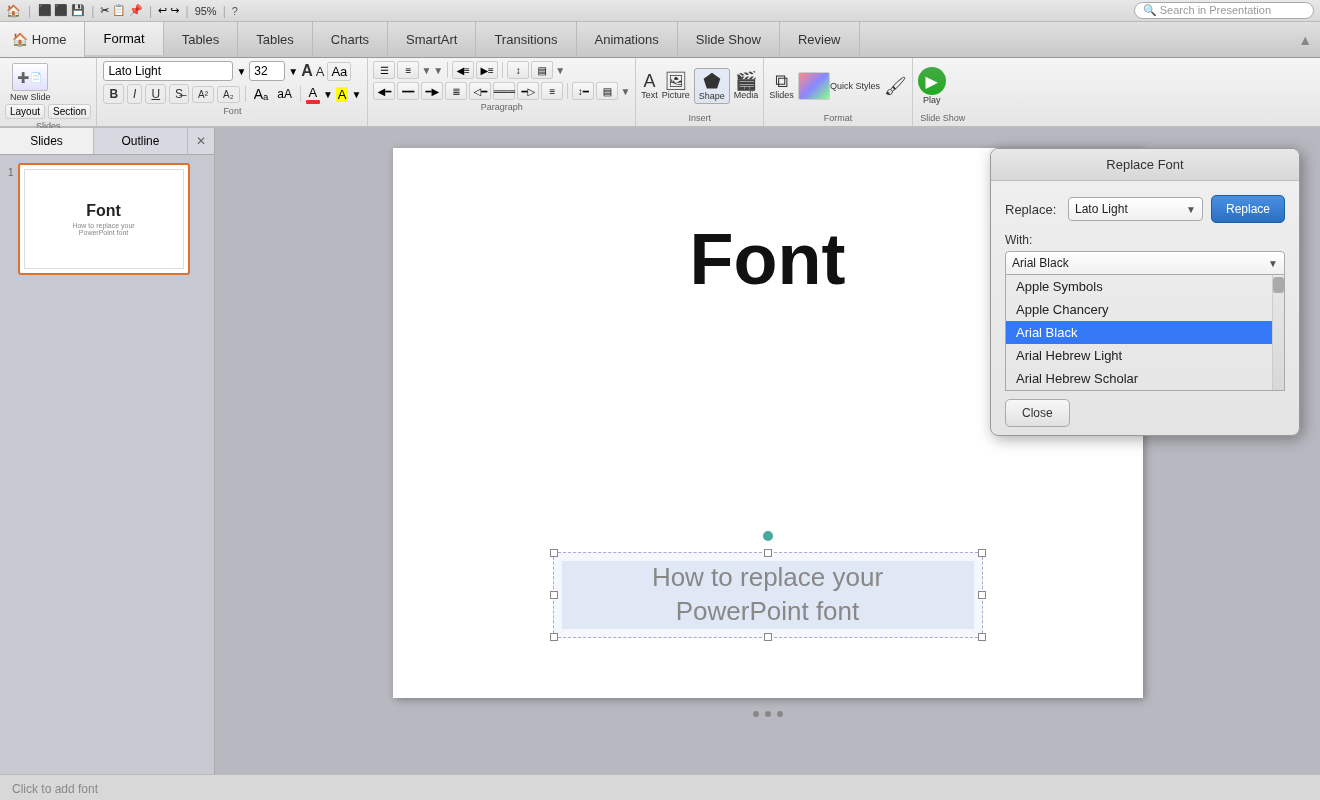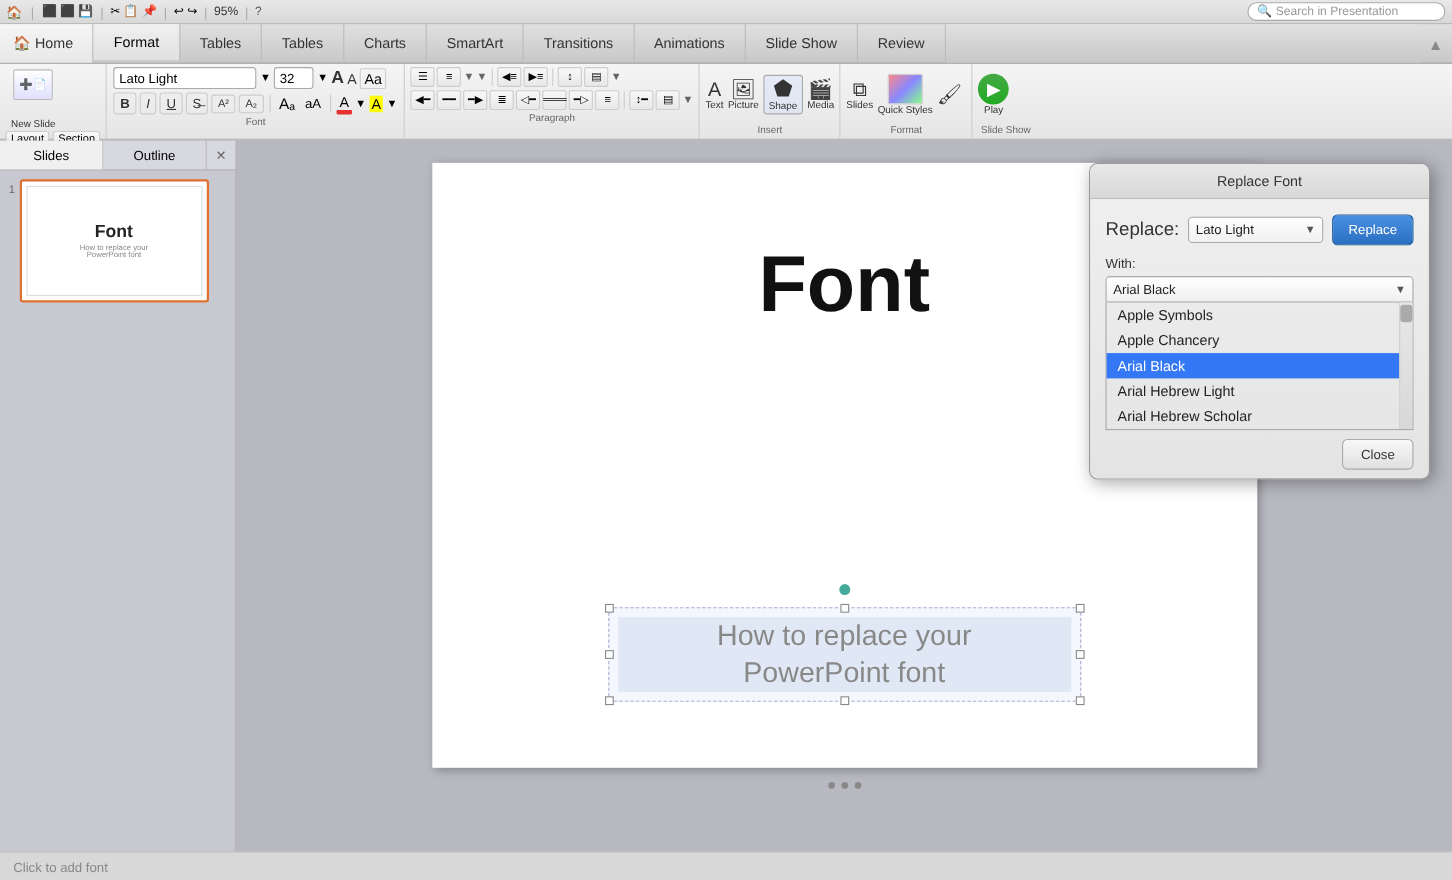--- a/index.html
+++ b/index.html
@@ -83,21 +83,21 @@
 </div>
 
 <div class="full-ribbon">
 
   <div style="display:flex; height:68px; background:linear-gradient(to bottom,#f5f5f5,#e5e5e5);">
 
     <div style="display:flex;flex-direction:column;border-right:1px solid #ccc;padding:3px 5px;min-width:80px;">
       <div style="display:flex;align-items:center;gap:3px;flex:1;">
         <div style="display:flex;flex-direction:column;align-items:center;cursor:pointer;padding:2px 5px;">
           <div style="width:36px;height:28px;background:linear-gradient(to bottom,#fff,#e0e0ff);border:1px solid #bbb;border-radius:2px;display:flex;align-items:center;justify-content:center;font-size:10px;color:#333;">➕📄</div>
-          <div style="font-size:9px;color:#333;margin-top:16px;">New Slide</div>
+          <div style="font-size:9px;color:#333;margin-top:1px;">New Slide</div>
         </div>
       </div>
       <div style="display:flex;gap:3px;margin-top:auto;justify-content:center;">
         <button class="ribbon-btn" style="font-size:10px;padding:1px 4px;">Layout</button>
         <button class="ribbon-btn" style="font-size:10px;padding:1px 4px;">Section</button>
       </div>
       <div class="section-label">Slides</div>
     </div>
 
     <div style="display:flex;flex-direction:column;border-right:1px solid #ccc;padding:3px 6px;min-width:220px;">
@@ -186,21 +186,21 @@
       </div>
       <div class="section-label">Insert</div>
     </div>
 
     <div style="display:flex;flex-direction:column;border-right:1px solid #ccc;padding:3px 5px;min-width:120px;">
       <div style="display:flex;align-items:center;gap:4px;flex:1;">
         <div style="display:flex;flex-direction:column;align-items:center;cursor:pointer;font-size:9px;color:#333;">
           <div style="font-size:18px;line-height:1;">⧉</div>
           <div>Slides</div>
         </div>
-        <div style="display:flex;flex-direction:column;align-items:center;cursor:pointer;font-size:9px;color:#333;">
+        <div style="display:flex;flex-direction:row;align-items:center;cursor:pointer;font-size:9px;color:#333;">
           <div style="width:32px;height:28px;background:linear-gradient(135deg,#f88,#88f,#8f8);border:1px solid #ccc;border-radius:2px;"></div>
           <div>Quick Styles</div>
         </div>
         <div style="display:flex;flex-direction:column;align-items:center;cursor:pointer;font-size:9px;color:#333;">
           <div style="font-size:18px;line-height:1;">🖌</div>
           <div></div>
         </div>
       </div>
       <div class="section-label">Format</div>
     </div>
@@ -267,21 +267,21 @@
       <div style="width:6px;height:6px;background:#888;border-radius:50%;"></div>
     </div>
 
     <div style="position:absolute;top:20px;right:20px;width:310px;background:linear-gradient(to bottom,#f0f0f0,#e4e4e4);border:1px solid #999;border-radius:8px;box-shadow:3px 3px 15px rgba(0,0,0,0.35);">
 
       <div style="background:linear-gradient(to bottom,#e8e8e8,#d8d8d8);border-bottom:1px solid #bbb;border-radius:8px 8px 0 0;padding:8px 12px;text-align:center;font-size:13px;font-weight:500;color:#333;">Replace Font</div>
 
       <div style="padding:14px 14px 8px;">
 
         <div style="display:flex;align-items:center;gap:8px;margin-bottom:10px;">
-          <div style="font-size:17px;color:#333;min-width:55px;">Replace:</div>
+          <div style="font-size:13px;color:#333;min-width:55px;">Replace:</div>
           <div style="flex:1;background:linear-gradient(to bottom,#fff,#f0f0f0);border:1px solid #aaa;border-radius:4px;padding:4px 6px;font-size:12px;display:flex;align-items:center;justify-content:space-between;">
             <span style="font-size:12px;color:#222;">Lato Light</span>
             <span style="font-size:10px;color:#555;">▼</span>
           </div>
           <button style="background:linear-gradient(to bottom,#4a90e2,#2a6fc2);border:1px solid #1a5fa0;border-radius:5px;color:white;font-size:12px;font-weight:500;padding:6px 14px;cursor:pointer;white-space:nowrap;">Replace</button>
         </div>
 
         <div style="margin-bottom:4px;">
           <div style="font-size:12px;color:#333;margin-bottom:4px;">With:</div>
           <div style="background:linear-gradient(to bottom,#fff,#f0f0f0);border:1px solid #aaa;border-radius:4px 4px 0 0;padding:4px 6px;font-size:12px;display:flex;align-items:center;justify-content:space-between;">
@@ -296,21 +296,21 @@
               <div style="padding:4px 10px;font-size:13px;color:white;cursor:pointer;background:#3478f6;">Arial Black</div>
               <div class="font-list-item" style="padding:4px 10px;font-size:13px;color:#222;cursor:pointer;">Arial Hebrew Light</div>
               <div class="font-list-item" style="padding:4px 10px;font-size:13px;color:#222;cursor:pointer;">Arial Hebrew Scholar</div>
             </div>
             <div style="width:12px;background:linear-gradient(to bottom,#e8e8e8,#d8d8d8);border-left:1px solid #ccc;display:flex;flex-direction:column;">
               <div style="width:100%;height:16px;background:#aaa;border-radius:3px;margin-top:2px;"></div>
             </div>
           </div>
         </div>
 
-        <div style="display:flex;justify-content:flex-end;margin-top:8px;">
+        <div style="display:flex;margin-top:8px;">
           <button style="background:linear-gradient(to bottom,#f8f8f8,#e0e0e0);border:1px solid #aaa;border-radius:5px;color:#333;font-size:12px;padding:6px 16px;cursor:pointer;">Close</button>
         </div>
       </div>
     </div>
 
   </div>
 </div>
 
 <div style="height:28px;background:#d8d8d8;border-top:1px solid #bbb;display:flex;align-items:center;padding:0 12px;font-size:12px;color:#888;">
   <span>Click to add font</span>

